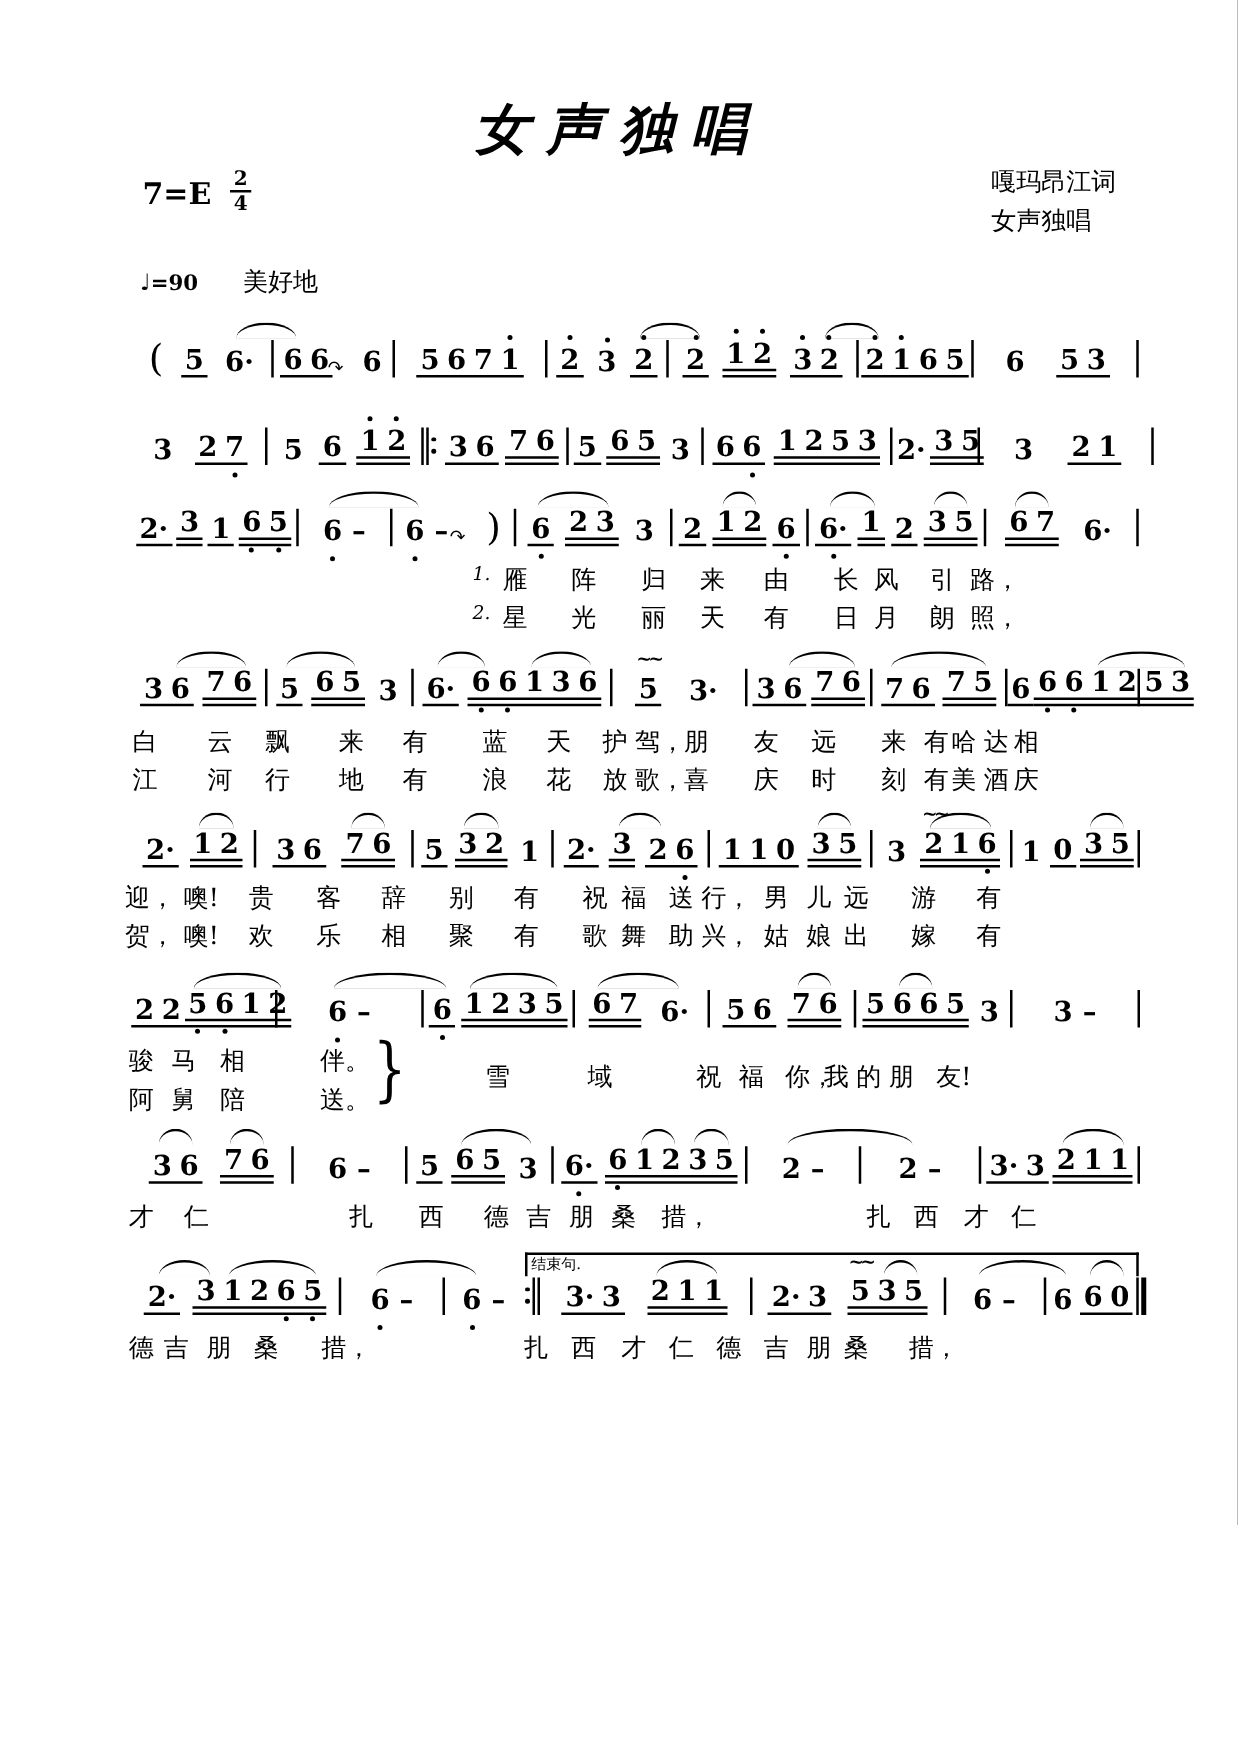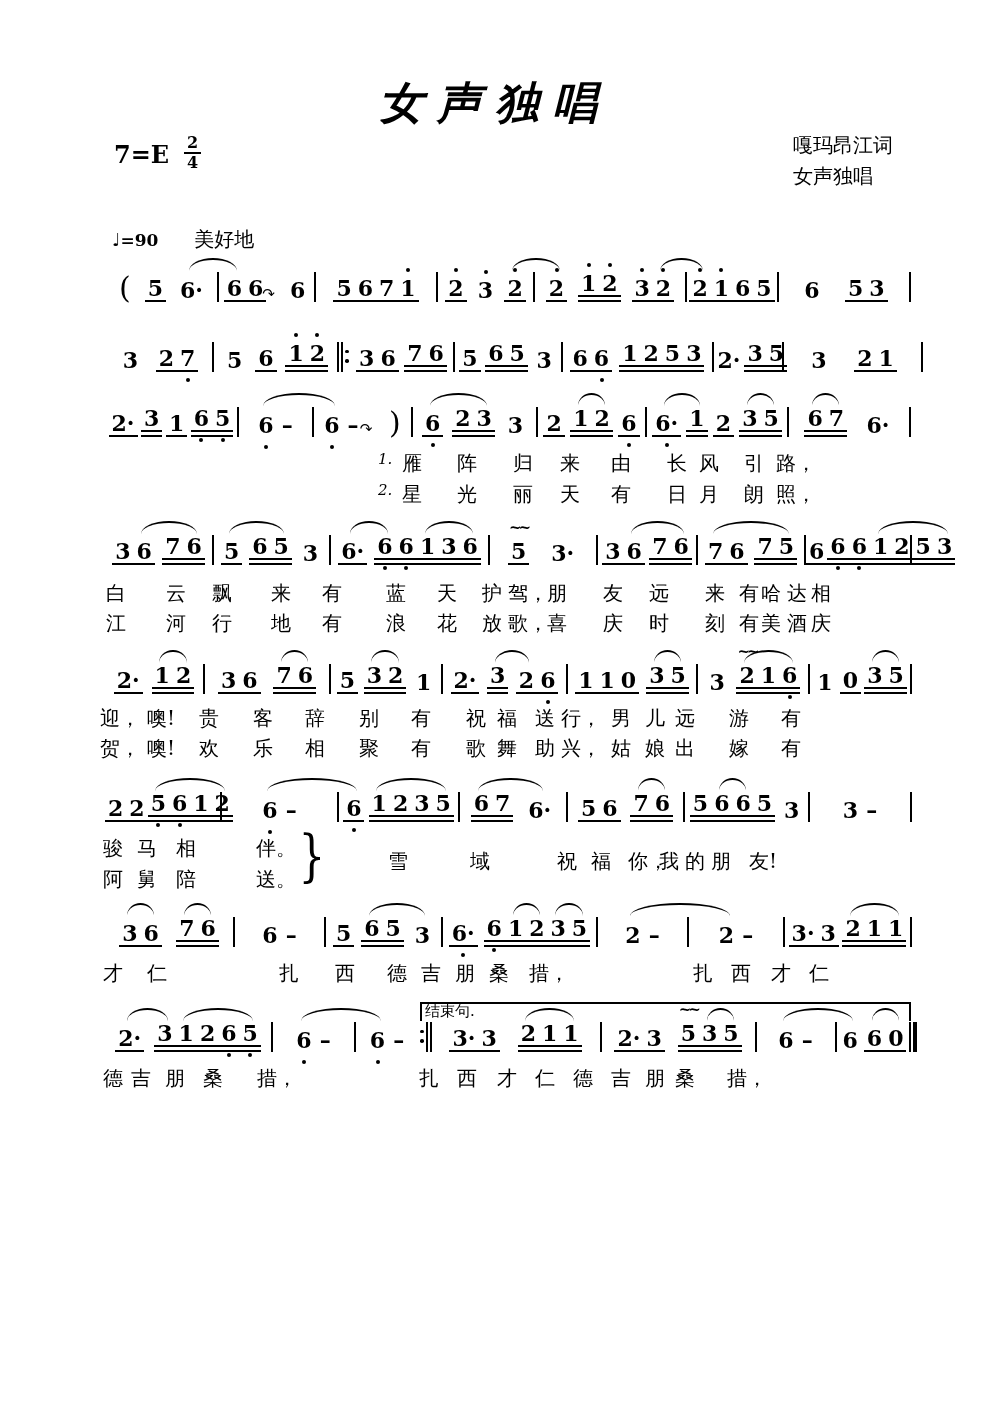--- a/index.html
+++ b/index.html
@@ -7,21 +7,21 @@
         font-family:"DejaVu Serif",serif;overflow:hidden;margin:0 auto;}
   .title{position:absolute;top:74px;left:0;right:0;text-align:center;
          font-size:44px;font-weight:bold;font-style:italic;letter-spacing:14px;}
   .keysig{position:absolute;left:114px;top:140px;font-size:24px;font-weight:bold;
           font-family:"DejaVu Serif",serif;}
   .meter{position:absolute;left:184px;top:134px;text-align:center;font-weight:bold;
          font-size:16px;line-height:1.1;}
   .meter .den{border-top:2px solid #000;padding:0 3px;}
   .solo{position:absolute;top:172px;left:0;right:0;text-align:center;font-size:20px;}
   .credits{position:absolute;right:97px;top:130px;font-size:20px;line-height:1.55;text-align:left;}
-  .tempo{position:absolute;left:112px;top:226px;font-size:17px;font-weight:bold;}
+  .tempo{position:absolute;left:112px;top:212px;font-size:17px;font-weight:bold;}
   .tempo .tnote{font-size:18px;font-family:"DejaVu Sans",sans-serif;}
   .tempo .expr{margin-left:30px;font-size:20px;font-weight:normal;}
   #score{position:absolute;left:0;top:0;right:0;bottom:0;}
   .system{position:absolute;left:105px;width:800px;height:40px;}
   .notes{position:relative;display:flex;align-items:flex-end;height:32px;}
   .measure{display:flex;justify-content:space-evenly;align-items:flex-end;flex:0 0 auto;}
   .grp{display:flex;align-items:flex-end;}
   .grp.u1{border-bottom:2px solid #000;}
   .grp.u2{border-bottom:7px double #000;}
   .tok{position:relative;text-align:center;margin:0 4px;}
@@ -46,21 +46,21 @@
   .rdots i{display:block;width:3.5px;height:3.5px;border-radius:50%;background:#000;}
   .barwrap .bar + .bar{margin-left:2px;}
   .arc{position:absolute;top:-12px;height:11px;border-top:2px solid #000;
        border-radius:50% / 100% 100% 0 0;}
   .lyr{position:absolute;font-size:20px;white-space:nowrap;
        font-family:"DejaVu Serif",serif;}
   .lyr.num{font-style:italic;font-size:15px;}
   .lyr.brace{font-size:56px;font-weight:normal;transform:scaleX(0.75);line-height:1;}
   .endbox{position:absolute;left:420px;top:1002px;width:487px;height:17px;
           border:2px solid #000;border-bottom:none;}
-  .endlabel{position:absolute;left:3px;top:0;font-size:15px;line-height:15px;}
+  .endlabel{position:absolute;left:3px;top:0;font-size:12px;line-height:15px;}
 </style>
 </head>
 <body>
 
 <div class="page">
   <div class="title">女声独唱</div>
   <div class="keysig">7=E</div>
   <div class="meter">
     <div class="num">2</div>
     <div class="den">4</div>

